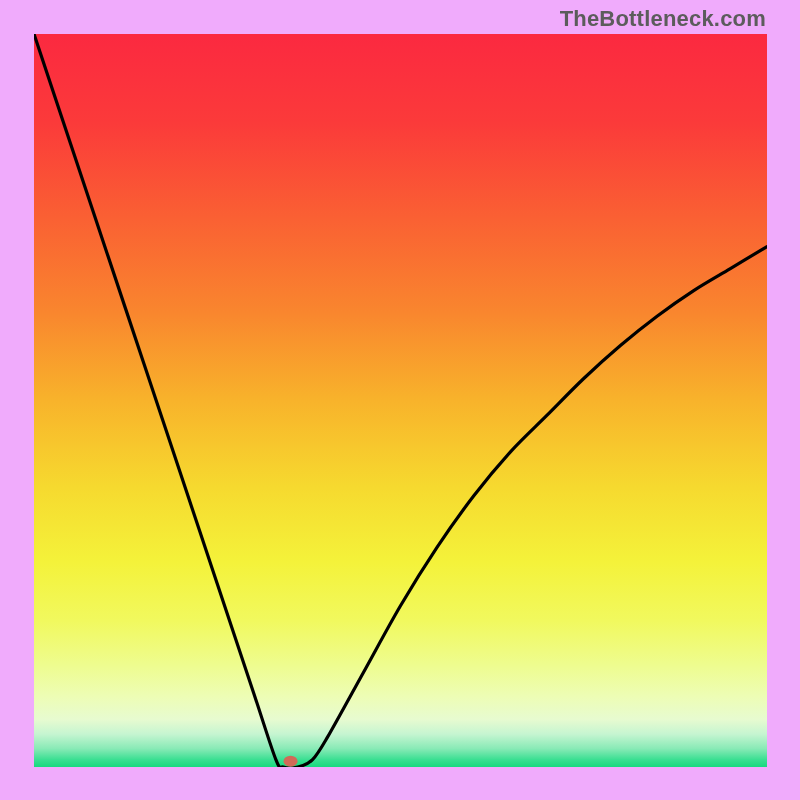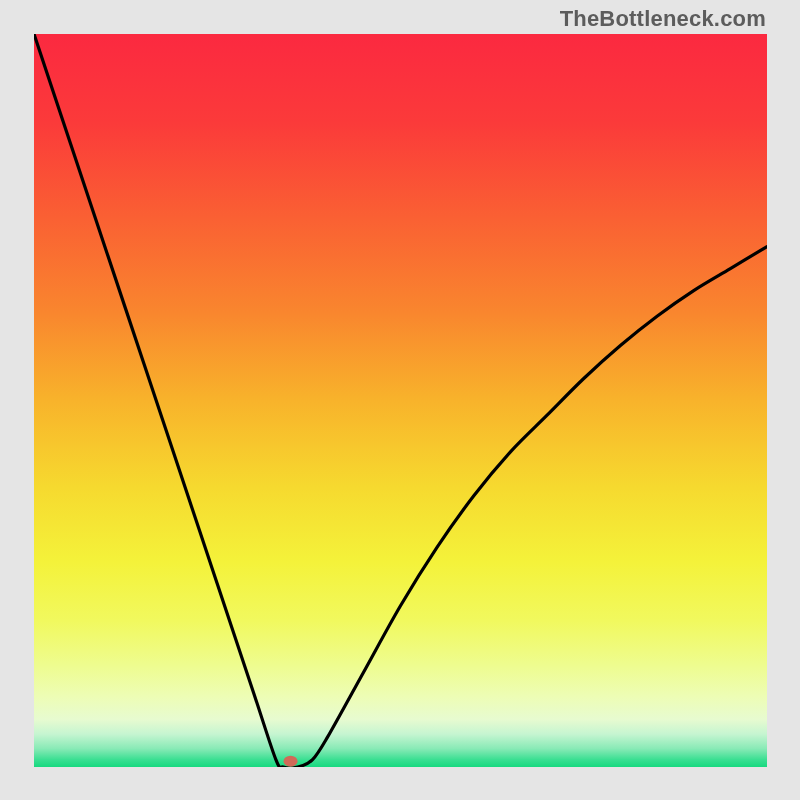--- a/index.html
+++ b/index.html
@@ -7,21 +7,21 @@
     padding: 0;
     width: 800px;
     height: 800px;
     background: #000;
     font-family: Arial, Helvetica, sans-serif;
   }
   .frame {
     position: relative;
     width: 800px;
     height: 800px;
-    background: #e5e5e5;
+    background: #f0abfc;
   }
   .plot-area {
     position: absolute;
     left: 34px;
     top: 34px;
     width: 733px;
     height: 733px;
     overflow: hidden;
   }
   .watermark {

